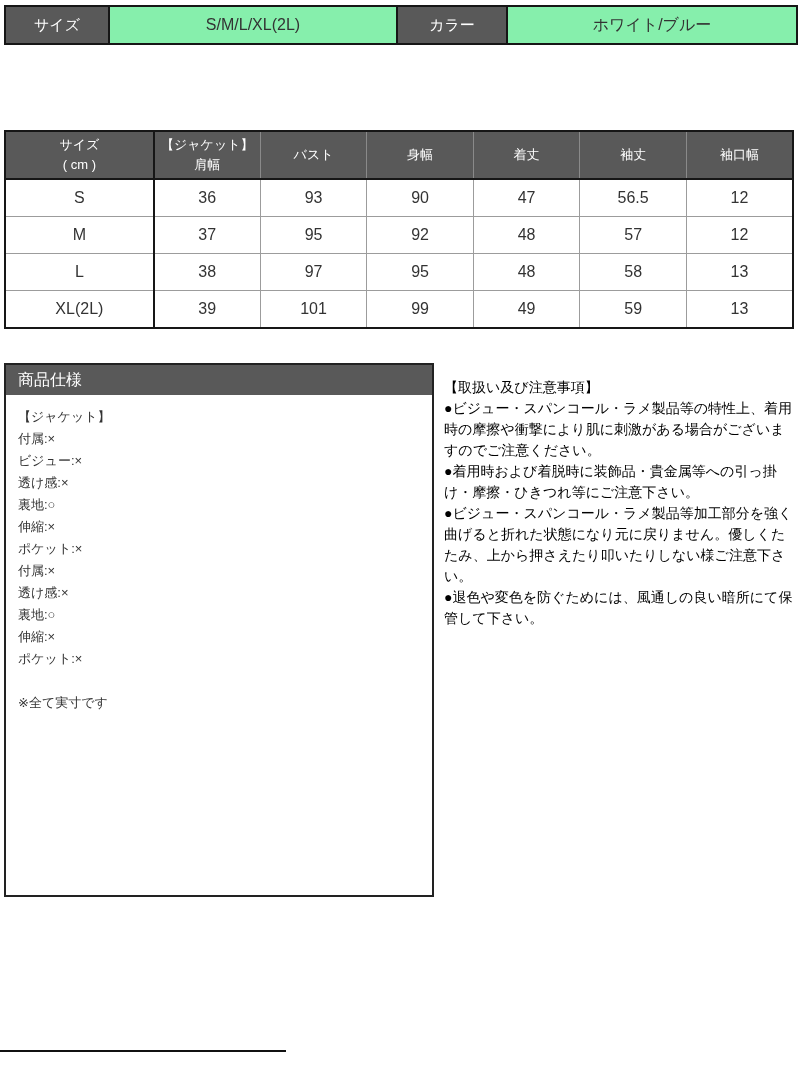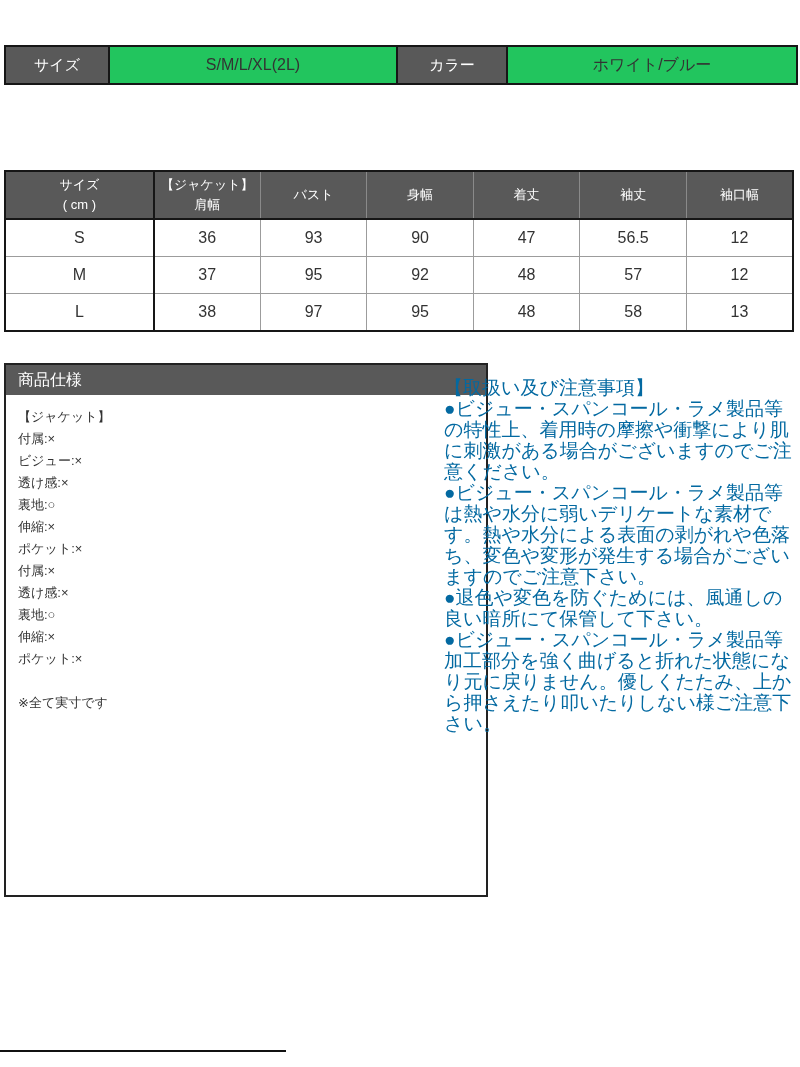--- a/index.html
+++ b/index.html
@@ -7,40 +7,40 @@
   .page {
     position: relative;
     width: 800px;
     height: 1067px;
     background: #ffffff;
     overflow: hidden;
     color: #333333;
   }
 
   
-  table { border-collapse: collapse; table-layout: fixed; margin-top: 40px; }
+  table { border-collapse: collapse; table-layout: fixed; }
   .info-table {
     position: absolute; left: 4px; top: 5px; width: 792px;
   }
   .info-table th, .info-table td {
     border: 2px solid #161616;
     height: 36px;
     text-align: center;
     vertical-align: middle;
     padding: 0 4px;
     overflow: hidden;
   }
   .info-table th {
     background: #595959;
     color: #ffffff;
     font-weight: normal;
     font-size: 15px;
   }
   .info-table td {
-    background: #22c55e;
+    background: #86efac;
     color: #333333;
     font-size: 16px;
   }
 
   
   .size-table {
     position: absolute; left: 4px; top: 130px; width: 790px;
     border: 2px solid #161616;
   }
   .size-table th {
@@ -66,21 +66,21 @@
     border: 1px solid #9c9c9c;
     text-align: center;
     vertical-align: middle;
     overflow: hidden;
   }
   .size-table .col-size { border-right: 2px solid #161616; }
 
   
   .spec-box {
     position: absolute; left: 4px; top: 363px;
-    width: 484px; height: 534px;
+    width: 430px; height: 534px;
     border: 2px solid #222222;
     box-sizing: border-box;
     background: #ffffff;
   }
   .spec-header {
     background: #595959;
     color: #ffffff;
     font-size: 16px;
     height: 30px;
     line-height: 30px;
@@ -89,22 +89,22 @@
   .spec-body {
     padding: 11px 12px 0 12px;
     font-size: 13px;
     color: #333333;
   }
   .spec-line { min-height: 22px; line-height: 22px; white-space: nowrap; }
 
   
   .notes {
     position: absolute; left: 444px; top: 377px; width: 353px;
-    font-size: 19px;
-    color: #0369a1;
+    font-size: 14px;
+    color: #000000;
     line-height: 21px;
   }
   .notes p { margin: 0; }
 
   
   .bottom-line {
     position: absolute; left: 0; top: 1050px;
     width: 286px; height: 2px;
     background: #111111;
   }
@@ -171,20 +171,29 @@
       <td>57</td>
       <td>12</td>
     </tr>
     <tr>
       <td class="col-size">L</td>
       <td>38</td>
       <td>97</td>
       <td>95</td>
       <td>48</td>
       <td>58</td>
+      <td>13</td>
+    </tr>
+    <tr>
+      <td class="col-size">XL(2L)</td>
+      <td>39</td>
+      <td>101</td>
+      <td>99</td>
+      <td>49</td>
+      <td>59</td>
       <td>13</td>
     </tr>
   </tbody>
     </table>
 
   <div class="spec-box">
     <div class="spec-header">商品仕様</div>
     <div class="spec-body">
       <div class="spec-line">【ジャケット】</div>
       <div class="spec-line">付属:×</div>
@@ -199,20 +208,20 @@
       <div class="spec-line">伸縮:×</div>
       <div class="spec-line">ポケット:×</div>
       <div class="spec-line"></div>
       <div class="spec-line">※全て実寸です</div>
     </div>
   </div>
 
   <div class="notes">
     <p>【取扱い及び注意事項】</p>
     <p>●ビジュー・スパンコール・ラメ製品等の特性上、着用時の摩擦や衝撃により肌に刺激がある場合がございますのでご注意ください。</p>
-    <p>●ビジュー・スパンコール・ラメ製品等は熱や水分に弱いデリケートな素材です。熱や水分による表面の剥がれや色落ち、変色や変形が発生する場合がございますのでご注意下さい。</p>
+    <p>●着用時および着脱時に装飾品・貴金属等への引っ掛け・摩擦・ひきつれ等にご注意下さい。</p>
+    <p>●ビジュー・スパンコール・ラメ製品等加工部分を強く曲げると折れた状態になり元に戻りません。優しくたたみ、上から押さえたり叩いたりしない様ご注意下さい。</p>
     <p>●退色や変色を防ぐためには、風通しの良い暗所にて保管して下さい。</p>
-    <p>●ビジュー・スパンコール・ラメ製品等加工部分を強く曲げると折れた状態になり元に戻りません。優しくたたみ、上から押さえたり叩いたりしない様ご注意下さい。</p>
   </div>
 
   <div class="bottom-line"></div>
 
 </div>
 
 </body></html>

